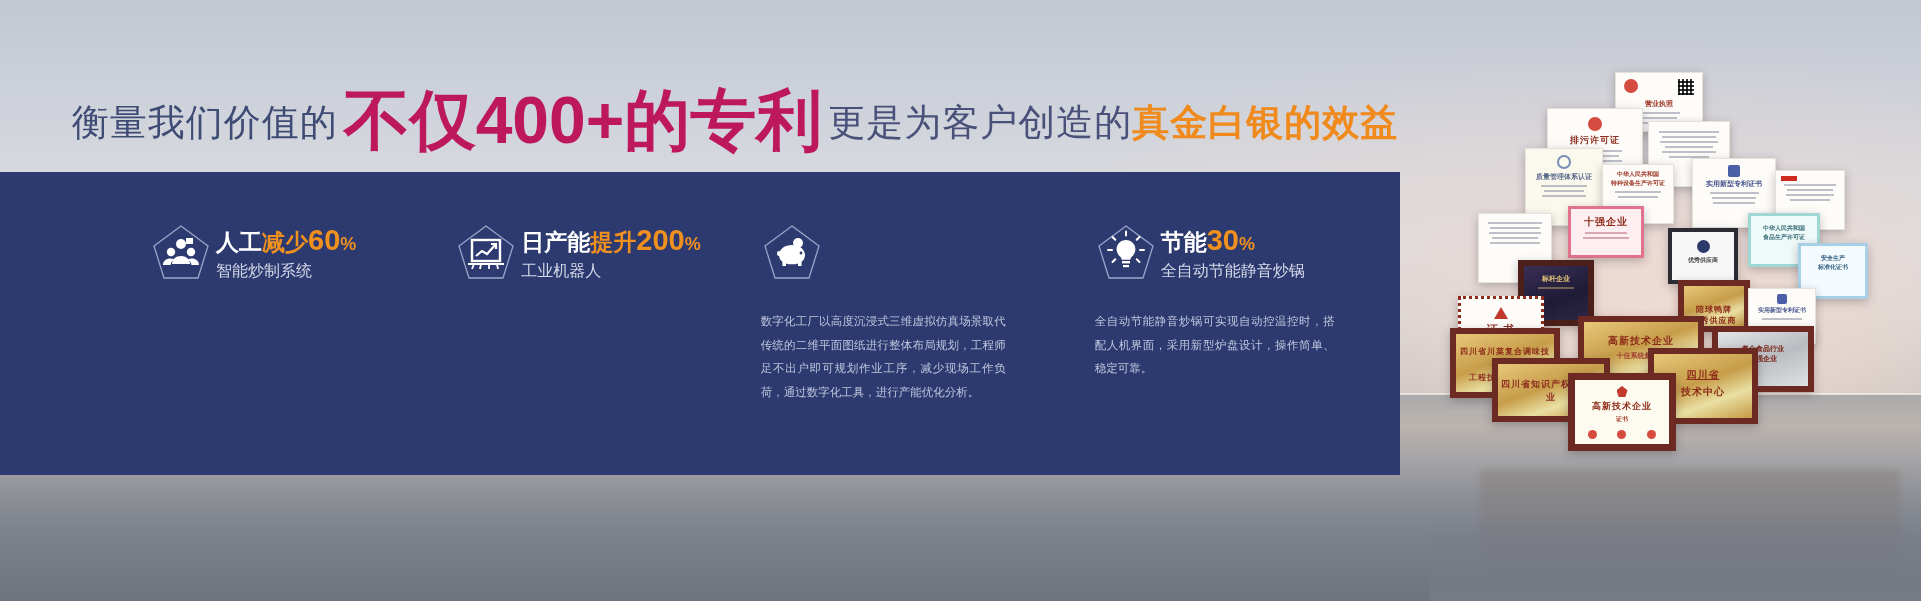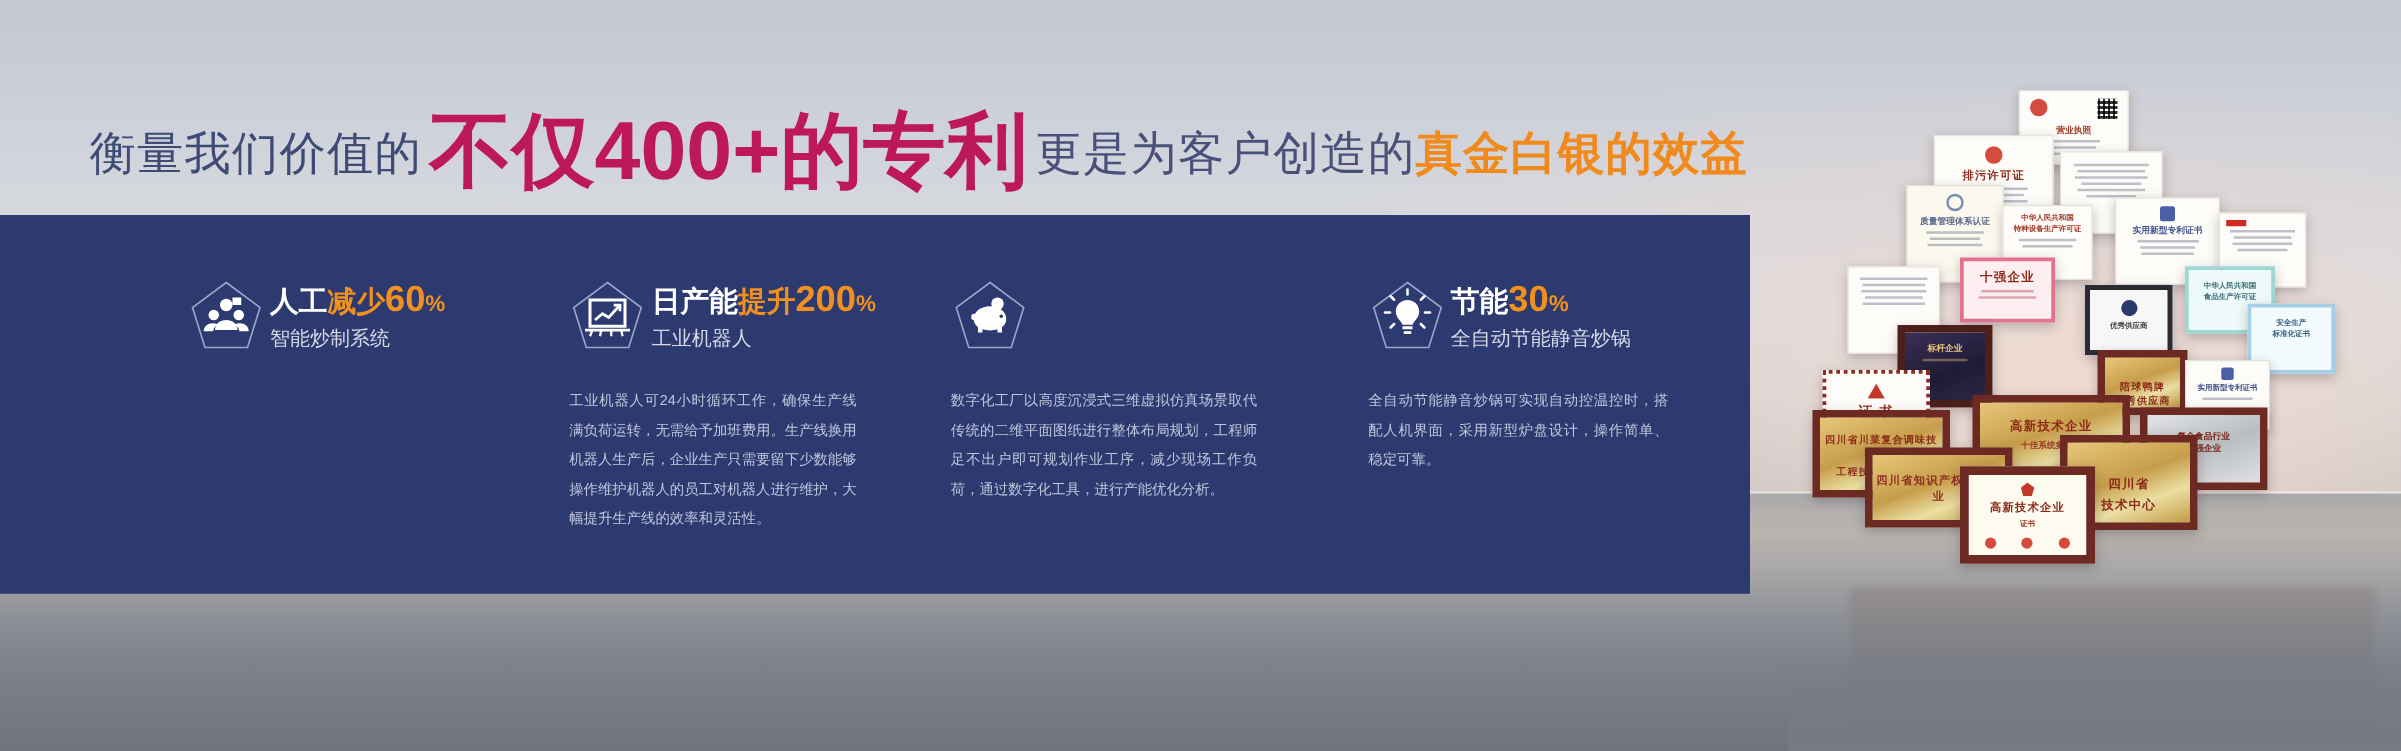--- a/index.html
+++ b/index.html
@@ -241,21 +241,21 @@
     <div class="tt" style="margin-top:3px;">十佳系统集成商</div>
   </div>
   <div class="cert plaque" style="left:20px;top:280px;width:110px;height:70px;">
     <div class="gold-t" style="margin-top:12px;font-size:8px;">四川省川菜复合调味技术研发</div>
     <div class="tt2" style="margin-top:4px;font-size:8px;">工程技术研究中心</div>
   </div>
   <div class="cert plaque" style="left:62px;top:310px;width:118px;height:64px;">
     <div class="tt2" style="margin-top:14px;font-size:9px;">四川省知识产权试点企业</div>
   </div>
   <div class="cert plaque" style="left:218px;top:300px;width:110px;height:76px;">
-    <div class="gold-t" style="margin-top:26px;">四川省</div>
+    <div class="gold-t" style="margin-top:14px;text-decoration:underline;">四川省</div>
     <div class="gold-t" style="margin-top:3px;">技术中心</div>
   </div>
   <div class="cert" style="left:138px;top:325px;width:108px;height:78px;border:7px solid #6d2a22;background:#fdfaf0;">
     <div style="padding:6px;">
       <div style="width:11px;height:11px;background:#c0392b;margin:0 auto 3px;clip-path:polygon(50% 0,100% 38%,80% 100%,20% 100%,0 38%);"></div>
       <div class="gold-t" style="font-size:9px;">高新技术企业</div>
       <div class="tt" style="font-size:6px;margin-top:2px;">证书</div>
       <div style="display:flex;justify-content:center;gap:7px;margin-top:6px;">
         <div class="seal" style="width:9px;height:9px;"></div>
         <div class="seal" style="width:9px;height:9px;"></div>
@@ -314,21 +314,20 @@
             <line x1="42" y1="42" x2="43" y2="47" stroke="#fff" stroke-width="1.8"></line>
           </svg>
         </div>
         <div class="ctext">
           <div class="l1">
             <span>日产能</span><span class="orange">提升</span><span class="num">200</span><span class="pct">%</span>
           </div>
           <div class="l2">工业机器人</div>
         </div>
       </div>
-      <div class="cbody">工业机器人可24小时循环工作，确保生产线满负荷运转，无需给予加班费用。生产线换用机器人生产后，企业生产只需要留下少数能够操作维护机器人的员工对机器人进行维护，大幅提升生产线的效率和灵活性。</div>
     </div>
 
     <div class="col c3">
       <div class="chead">
         <div class="hexwrap">
           <svg width="62" height="62" viewBox="0 0 62 62">
             <polygon points="31,4 58,24 48,56 14,56 4,24" fill="none" stroke="#9aa6c8" stroke-width="1.3"></polygon>
             <circle cx="37" cy="21" r="5" fill="#fff"></circle>
             <path d="M18 33c0-6 6-10 13-10s13 4 13 10c0 3-1.3 5.2-3.4 6.8v4.2h-3.6v-2.6c-1.8.6-3.8.9-6 .9s-4.2-.3-6-.9v2.6h-3.6v-4.2C19.3 38.2 18 36 18 33z" fill="#fff"></path>
             <circle cx="40" cy="31" r="1.4" fill="#2c3a70"></circle>

